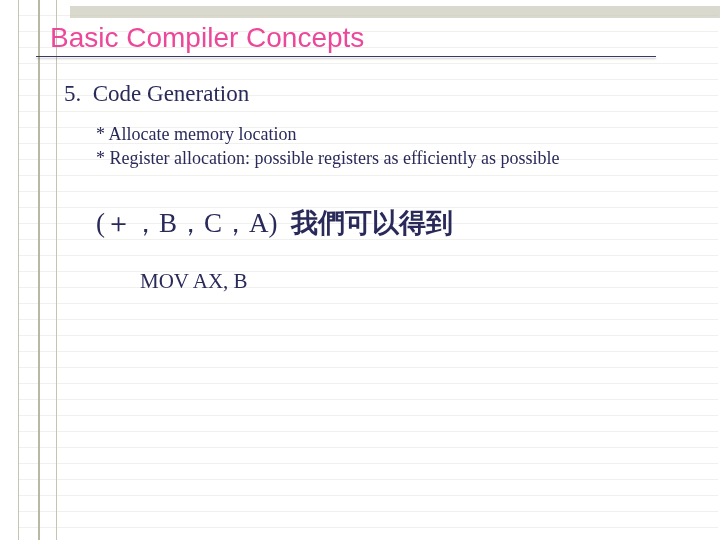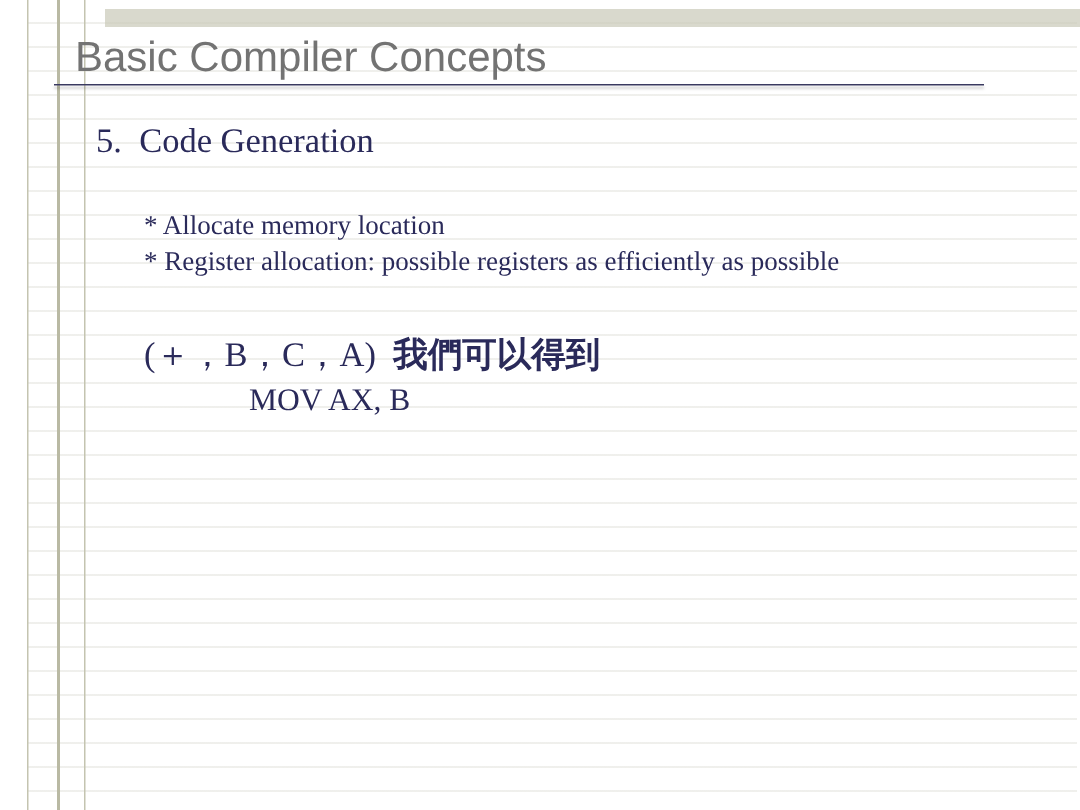--- a/index.html
+++ b/index.html
@@ -56,54 +56,55 @@
   .vline.b { left: 38px; width: 2px; background: #b9b9a3; }
   .vline.c { left: 56px; }
   .content {
     position: relative;
     z-index: 2;
     padding: 22px 30px 0 50px;
   }
   .title {
     font-family: Verdana, Geneva, sans-serif;
     font-size: 28px;
-    color: #737373;
+    color: #ec4899;
     margin-bottom: 2px;
   }
   .title-underline {
     width: 620px;
     height: 0;
     border-bottom: 1px solid #3a3a60;
     box-shadow: 0 2px 2px rgba(0,0,0,0.25);
     margin-bottom: 24px;
     margin-left: -14px;
   }
   .section-num {
     font-size: 23px;
     margin-left: 14px;
-    margin-bottom: 32px;
+    margin-bottom: 16px;
   }
   .bullets {
     font-size: 18px;
     margin-left: 46px;
     line-height: 1.32;
     max-width: 560px;
     margin-bottom: 34px;
   }
   .example {
-    font-size: 23px;
+    font-size: 27px;
     margin-left: 46px;
+    margin-bottom: 26px;
   }
   .example .cjk {
     font-family: "Microsoft JhengHei", "PMingLiU", sans-serif;
     font-weight: 600;
   }
   .asm {
     font-size: 21px;
-    margin-left: 116px;
+    margin-left: 90px;
     line-height: 1.34;
   }
 </style>
 </head>
 <body>
 
 <div class="ruled-bg"></div>
 <div class="top-band"></div>
 <div class="vlines">
   <div class="vline a"></div>

